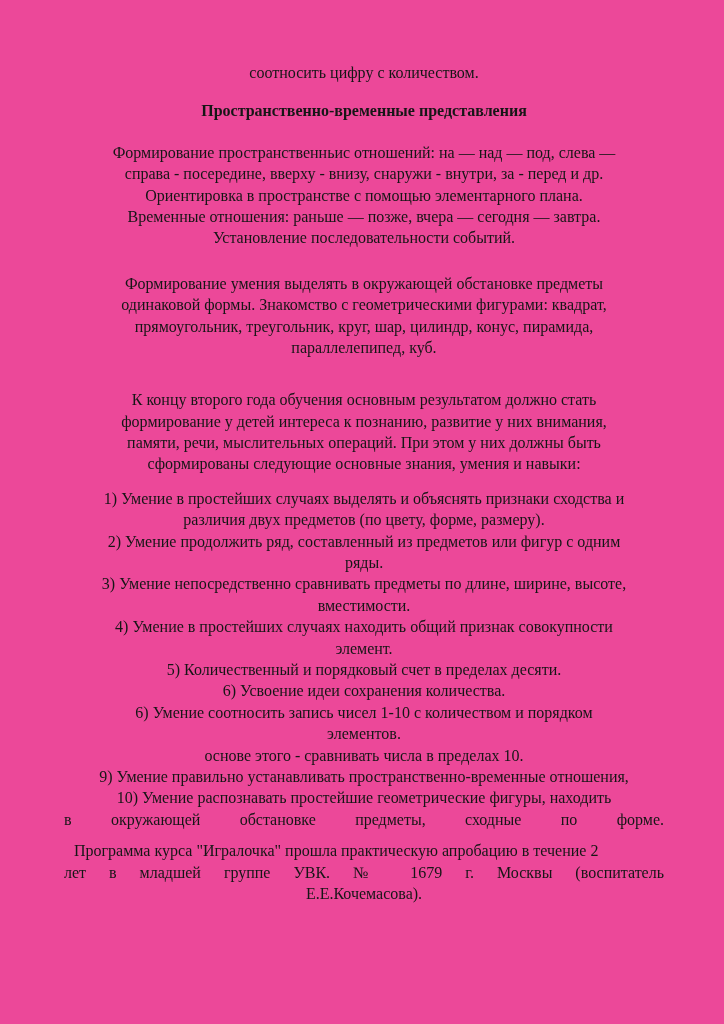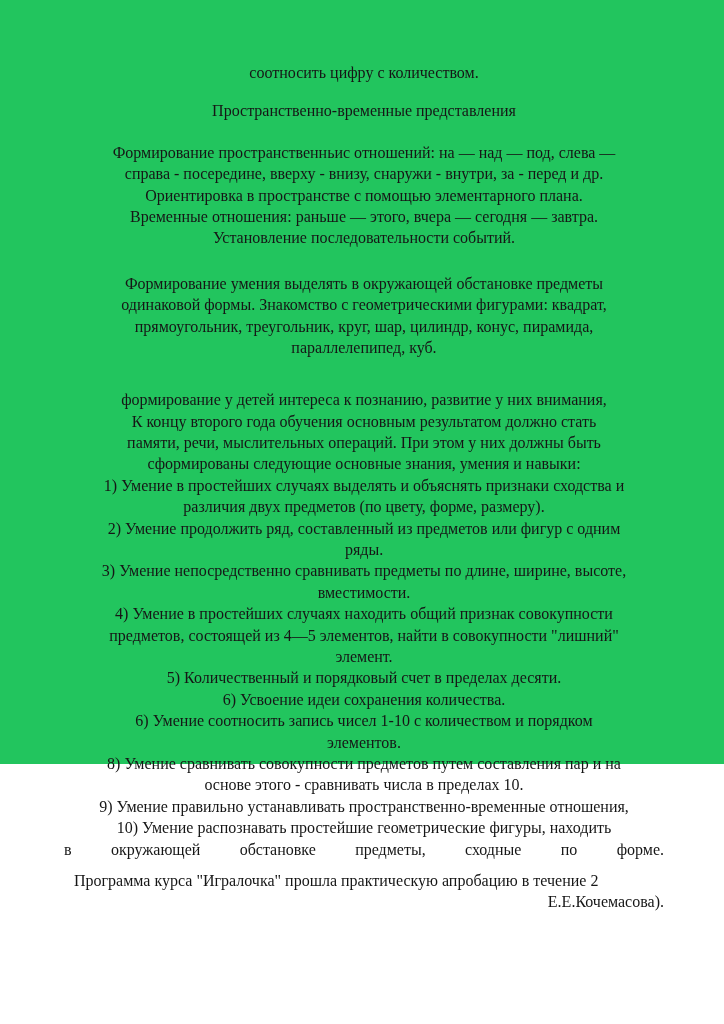--- a/index.html
+++ b/index.html
@@ -11,84 +11,83 @@
     width: 724px;
     height: 1024px;
     overflow: hidden;
     font-family: "Liberation Serif", "DejaVu Serif", serif;
     font-size: 16px;
     color: #161616;
   }
   .page {
     box-sizing: border-box;
     width: 724px;
-    height: 764px;
+    height: 1024px;
     padding: 62px 60px 0 64px;
-    background: #22c55e;
+    background: #ec4899;
   }
   .block { }
-  .bold .line { font-weight: normal; }
+  .bold .line { font-weight: bold; }
   .line {
     line-height: 21.4px;
     height: 21.4px;
     overflow: visible;
   }
   .c  { text-align: center;  white-space: nowrap; }
-  .l  { text-align: right;    white-space: nowrap; }
+  .l  { text-align: center;    white-space: nowrap; }
   .il { text-align: left;    white-space: nowrap; text-indent: 10px; }
   .j  { text-align: justify; text-align-last: justify; }
 </style>
 </head>
 <body>
 
 <div class="page">
   <div>
       <div class="block">
         <div class="line c">соотносить цифру с количеством.</div>
       </div>
       <div class="block bold" style="margin-top: 17px;">
         <div class="line c">Пространственно-временные представления</div>
       </div>
       <div class="block" style="margin-top: 20px;">
         <div class="line c">Формирование пространственньис отношений: на — над — под, слева —</div>
         <div class="line c">справа - посередине, вверху - внизу, снаружи - внутри, за - перед и др.</div>
         <div class="line c">Ориентировка в пространстве с помощью элементарного плана.</div>
-        <div class="line c">Временные отношения: раньше — этого, вчера — сегодня — завтра.</div>
+        <div class="line c">Временные отношения: раньше — позже, вчера — сегодня — завтра.</div>
         <div class="line c">Установление последовательности событий.</div>
       </div>
       <div class="block" style="margin-top: 24px;">
         <div class="line c">Формирование умения выделять в окружающей обстановке предметы</div>
         <div class="line c">одинаковой формы. Знакомство с геометрическими фигурами: квадрат,</div>
         <div class="line c">прямоугольник, треугольник, круг, шар, цилиндр, конус, пирамида,</div>
         <div class="line c">параллелепипед, куб.</div>
       </div>
       <div class="block" style="margin-top: 31px;">
+        <div class="line c">К концу второго года обучения основным результатом должно стать</div>
         <div class="line c">формирование у детей интереса к познанию, развитие у них внимания,</div>
-        <div class="line c">К концу второго года обучения основным результатом должно стать</div>
         <div class="line c">памяти, речи, мыслительных операций. При этом у них должны быть</div>
         <div class="line c">сформированы следующие основные знания, умения и навыки:</div>
       </div>
-      <div class="block" style="">
+      <div class="block" style="margin-top: 13px;">
         <div class="line c">1) Умение в простейших случаях выделять и объяснять признаки сходства и</div>
         <div class="line c">различия двух предметов (по цвету, форме, размеру).</div>
         <div class="line c">2) Умение продолжить ряд, составленный из предметов или фигур с одним</div>
         <div class="line c">ряды.</div>
         <div class="line c">3) Умение непосредственно сравнивать предметы по длине, ширине, высоте,</div>
         <div class="line c">вместимости.</div>
         <div class="line c">4) Умение в простейших случаях находить общий признак совокупности</div>
-        <div class="line c">предметов, состоящей из 4—5 элементов, найти в совокупности "лишний"</div>
         <div class="line c">элемент.</div>
         <div class="line c">5) Количественный и порядковый счет в пределах десяти.</div>
         <div class="line c">6) Усвоение идеи сохранения количества.</div>
         <div class="line c">6) Умение соотносить запись чисел 1-10 с количеством и порядком</div>
         <div class="line c">элементов.</div>
-        <div class="line c">8) Умение сравнивать совокупности предметов путем составления пар и на</div>
         <div class="line c">основе этого - сравнивать числа в пределах 10.</div>
         <div class="line c">9) Умение правильно устанавливать пространственно-временные отношения,</div>
         <div class="line c">10) Умение распознавать простейшие геометрические фигуры, находить</div>
         <div class="line j">в окружающей обстановке предметы, сходные по форме.</div>
       </div>
       <div class="block" style="margin-top: 10px;">
         <div class="line il">Программа курса "Игралочка" прошла практическую апробацию в течение 2</div>
+        <div class="line j">лет в младшей группе УВК. № 1679 г. Москвы (воспитатель</div>
         <div class="line l">Е.Е.Кочемасова).</div>
       </div>
     </div>
 </div>
 
 </body></html>

